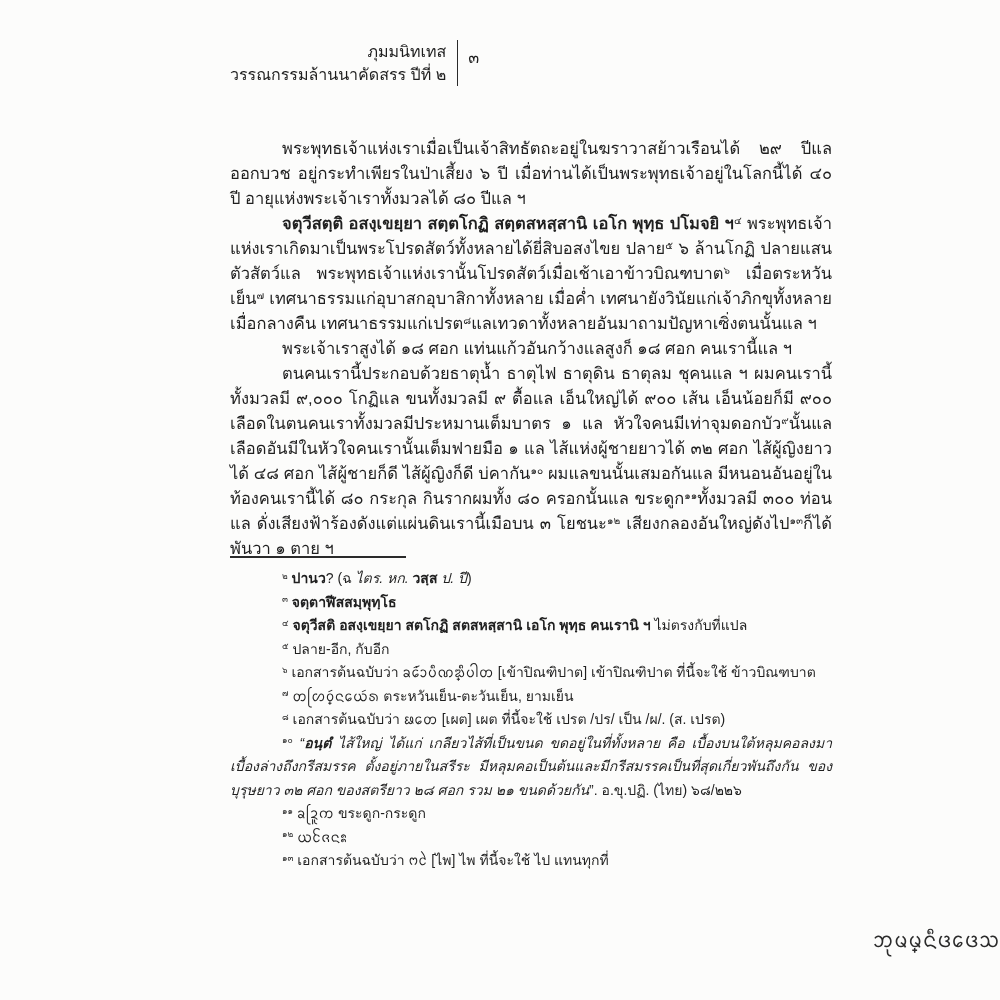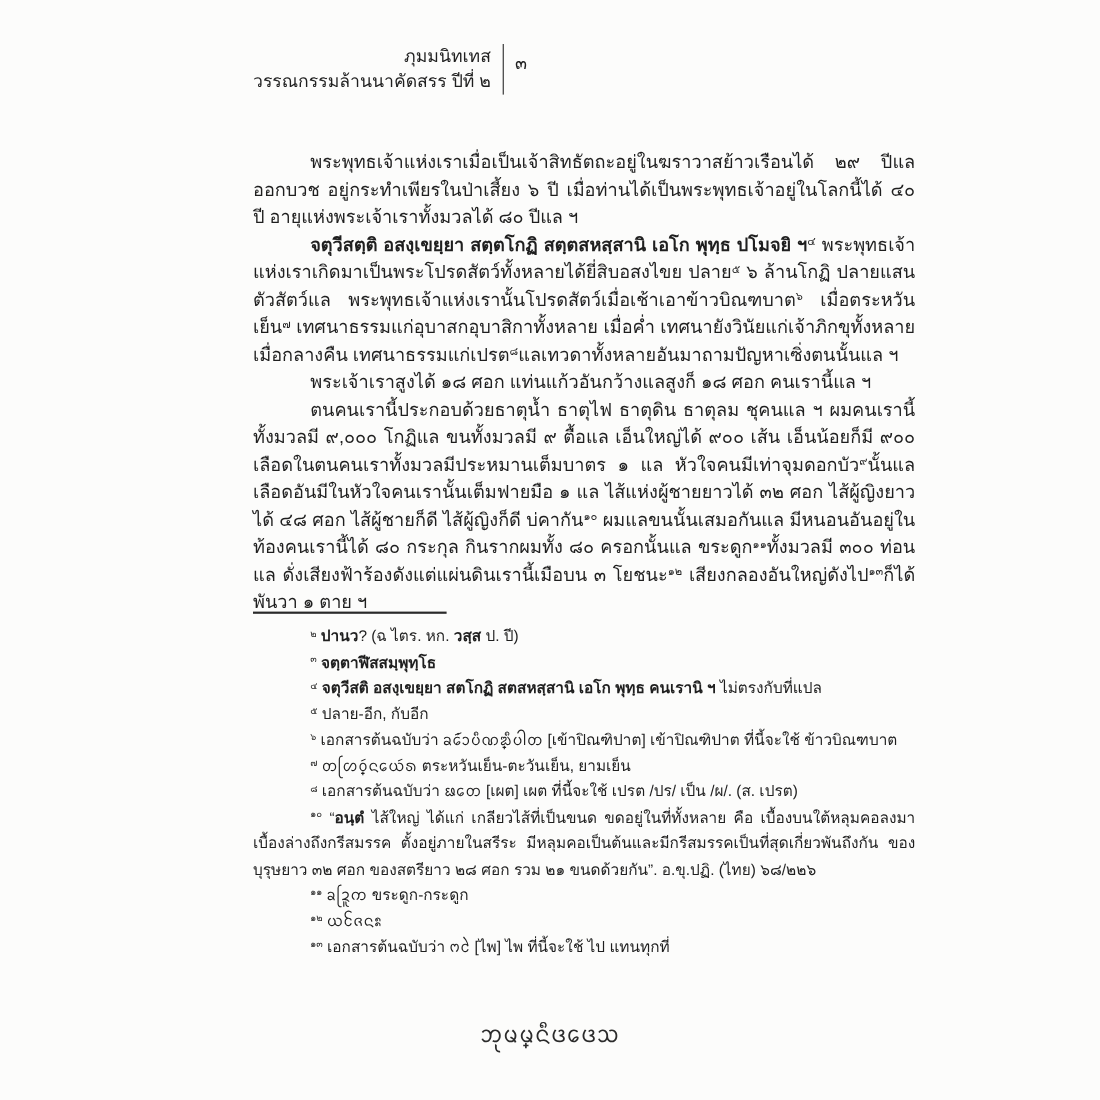--- a/index.html
+++ b/index.html
@@ -4,21 +4,21 @@
 <style>
   html,body { margin:0; padding:0; }
   body {
     width:1000px; height:1000px; position:relative; overflow:hidden;
     background:#fcfcfb;
     font-family:"Liberation Sans","DejaVu Sans",sans-serif;
     color:#1f1f1f;
     -webkit-font-smoothing:antialiased;
   }
   .b   { font-weight:bold; }
-  .i   { }
+  .i   { font-style:italic; }
   .sup { font-size:0.62em; position:relative; top:-0.5em; line-height:0; }
   .lanna { letter-spacing:0.5px; }
 
   
   .page-header {
     position:absolute; top:40px; left:230px; width:602px;
     display:flex; justify-content:flex-start; align-items:center;
     font-size:16px;
   }
   .header-titles { text-align:right; line-height:23px; }
@@ -39,21 +39,21 @@
   }
   .footnotes {
     position:absolute; top:567px; left:230px; width:602px;
     font-size:14px; line-height:23.5px; text-align:justify;
   }
   .footnotes p { margin:0; text-indent:52px; }
 
   
   .page-footer {
     position:absolute; top:925px; left:0; width:1000px;
-    text-align:center; font-size:21px; color:#2b2b2b;
+    text-align:right; font-size:21px; color:#2b2b2b;
   }
 </style>
 </head>
 <body>
 
 <div class="page-header">
   <div class="header-titles">
     <div>ภุมมนิทเทส</div>
     <div>วรรณกรรมล้านนาคัดสรร ปีที่ ๒</div>
   </div>

